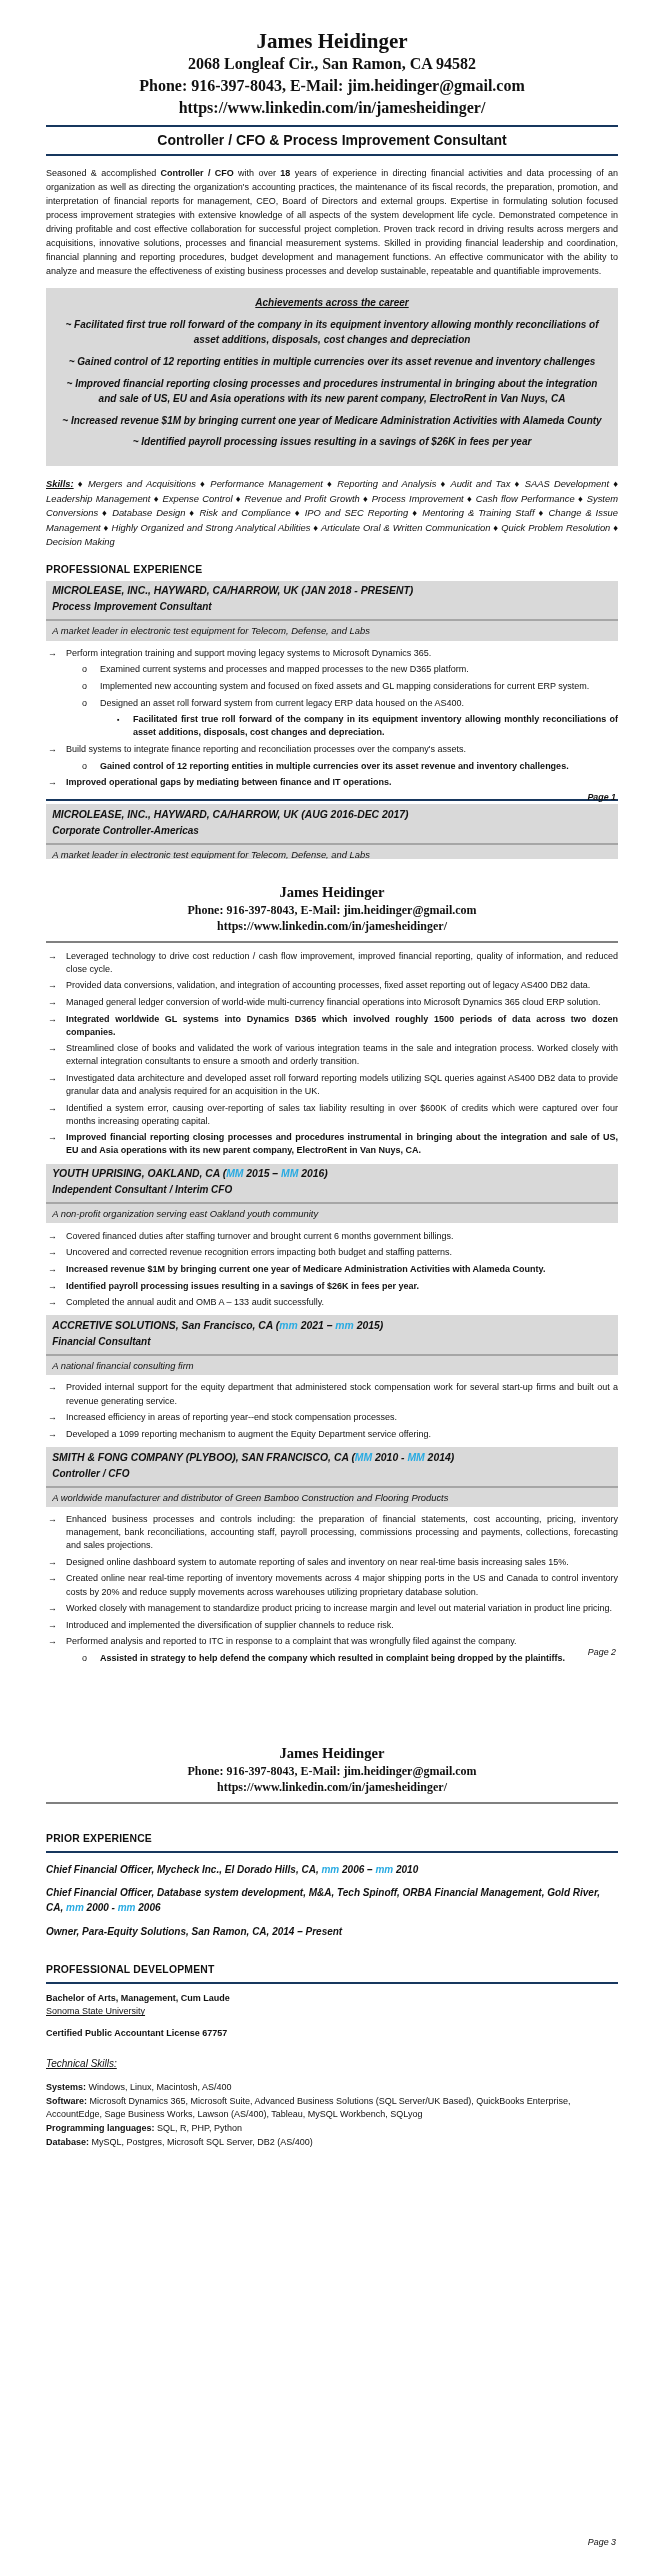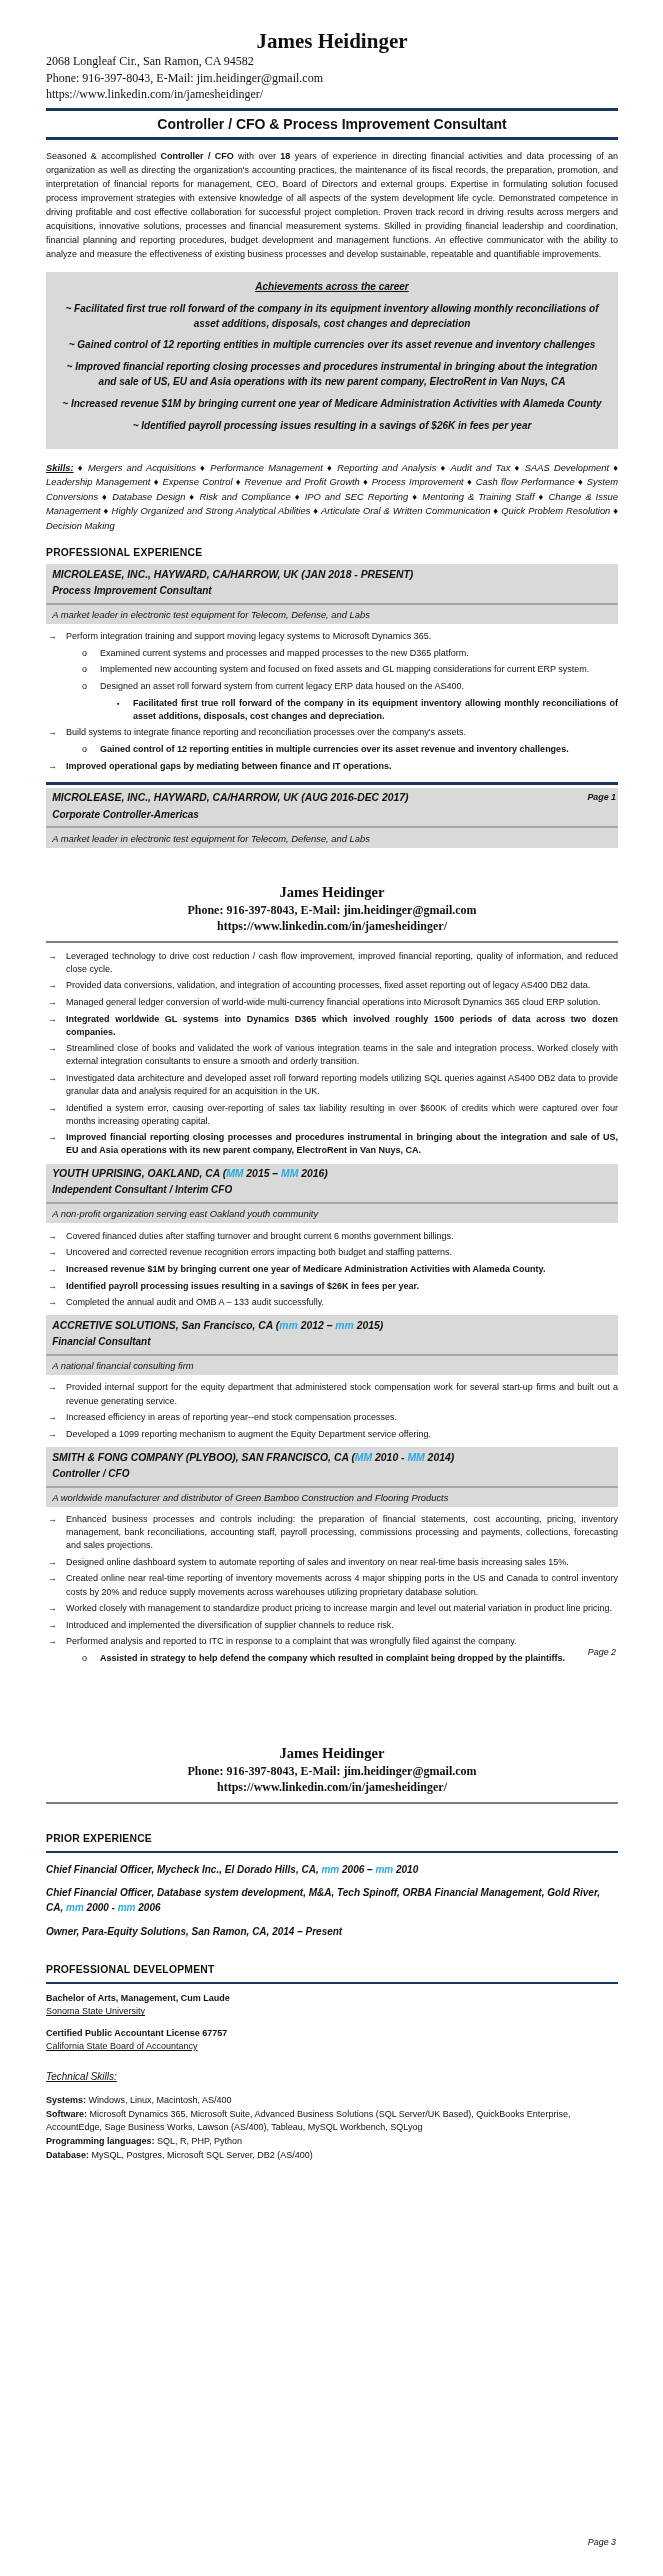--- a/index.html
+++ b/index.html
@@ -2,21 +2,21 @@
 <html style="font-size:8.3px"><head>
 <meta charset="utf-8">
 <style>
   html,body{margin:0;padding:0;background:#ffffff;}
   body{width:664px;font-family:"Liberation Sans","DejaVu Sans",sans-serif;color:#111;}
   .doc{width:664px;outline:0.5px solid #c9c9c9;outline-offset:-0.5px;background:#14532d;}
   .page{width:664px;height:859px;position:relative;box-sizing:border-box;padding:29px 46px 0 46px;background:#fff;}
 
   
   .name{font-family:"Liberation Serif","DejaVu Serif",serif;font-weight:700;font-size:21px;text-align:center;line-height:1.15;}
-  .addr{font-family:"Liberation Serif","DejaVu Serif",serif;font-weight:400;font-size:12px;line-height:1.38;}
+  .addr{font-family:"Liberation Serif","DejaVu Serif",serif;font-weight:700;font-size:16px;text-align:center;line-height:1.38;}
 
   
   .ph-name{font-family:"Liberation Serif","DejaVu Serif",serif;font-weight:700;font-size:14.6px;text-align:center;line-height:1.2;}
   .ph-contact{font-family:"Liberation Serif","DejaVu Serif",serif;font-weight:700;font-size:12px;text-align:center;line-height:1.4;}
 
   .rule-navy{height:2.6px;background:#17375E;margin:5.2px 0 0 0;}
   .rule-gray{height:2.1px;background:#808080;margin-top:6.2px;}
 
   .role-title{font-size:14px;font-weight:700;text-align:center;margin:5.2px 0;}
 
@@ -213,21 +213,21 @@
           <span class="mk">→</span>
           <span class="bt b">Identified payroll processing issues resulting in a savings of $26K in fees per year.</span>
         </div>
       <div class="bl l1">
           <span class="mk">→</span>
           <span class="bt">Completed the annual audit and OMB A – 133 audit successfully.</span>
         </div>
     </div>
 
     <div class="job-head">
-      <div class="job-company"><span>ACCRETIVE SOLUTIONS, San Francisco, CA (</span><span class="mm">mm</span><span> 2012 – </span><span class="mm">mm</span><span> 2015)</span></div>
+      <div class="job-company"><span>ACCRETIVE SOLUTIONS, San Francisco, CA (</span><span class="mm">mm</span><span> 2021 – </span><span class="mm">mm</span><span> 2015)</span></div>
       <div class="job-title">Financial Consultant</div>
     </div>
     <div class="job-desc">A national financial consulting firm</div>
 
     <div class="bullets">
       <div class="bl l1">
           <span class="mk">→</span>
           <span class="bt">Provided internal support for the equity department that administered stock compensation work for several start-up firms and built out a revenue generating service.</span>
         </div>
       <div class="bl l1">
@@ -300,21 +300,20 @@
     <div class="sec-heading" style="margin-top:25px;">PROFESSIONAL DEVELOPMENT</div>
     <div class="rule-navy" style="margin-top:2.1px;"></div>
 
     <div class="edu-block">
       <div class="edu-degree">Bachelor of Arts, Management, Cum Laude</div>
       <div class="edu-school">Sonoma State University</div>
     </div>
 
     <div class="edu-block">
       <div class="edu-degree">Certified Public Accountant License 67757</div>
-      <div class="edu-school">California State Board of Accountancy</div>
     </div>
 
     <div class="tech-heading">Technical Skills:</div>
 
     <div class="tech-row"><span class="tech-label">Systems:</span><span> Windows, Linux, Macintosh, AS/400</span></div>
     <div class="tech-row"><span class="tech-label">Software:</span><span> Microsoft Dynamics 365, Microsoft Suite, Advanced Business Solutions (SQL Server/UK Based), QuickBooks Enterprise, AccountEdge, Sage Business Works, Lawson (AS/400), Tableau, MySQL Workbench, SQLyog</span></div>
     <div class="tech-row"><span class="tech-label">Programming languages:</span><span> SQL, R, PHP, Python</span></div>
     <div class="tech-row"><span class="tech-label">Database:</span><span> MySQL, Postgres, Microsoft SQL Server, DB2 (AS/400)</span></div>
 
     <div class="page-num fn3">Page 3</div>

